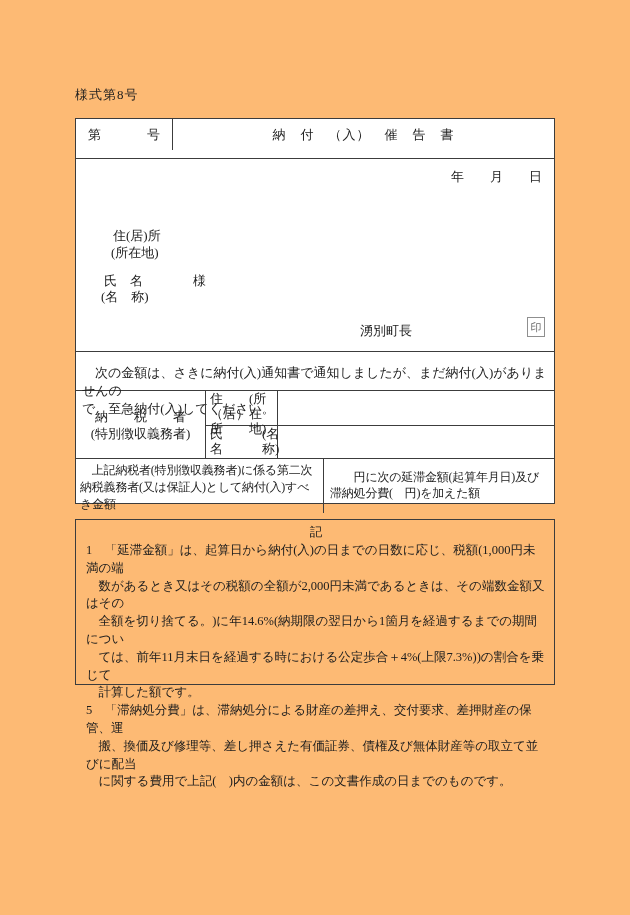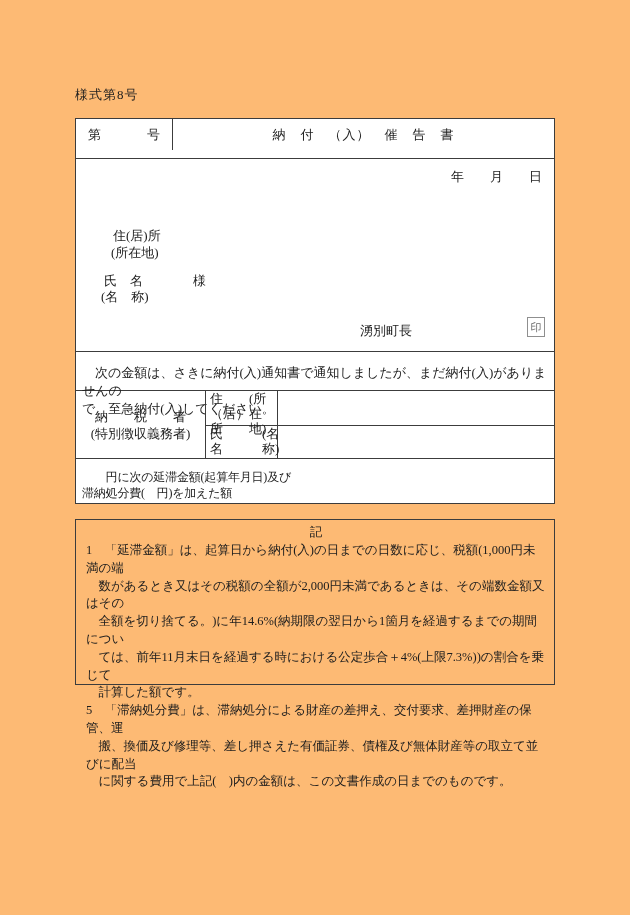--- a/index.html
+++ b/index.html
@@ -100,20 +100,23 @@
           <div class="cell-mid">
             <div>氏　　　名</div>
             <div>(名　　称)</div>
           </div>
           <div class="cell-val"></div>
         </div>
       </div>
     </div>
 
     <div class="row row5">
+      <div class="cell-amt-label pre">　上記納税者(特別徴収義務者)に係る第二次
+納税義務者(又は保証人)として納付(入)すべ
+き金額</div>
       <div class="cell-amt-value pre">　　円に次の延滞金額(起算年月日)及び
 滞納処分費(　円)を加えた額</div>
     </div>
 
   </div>
 
   <div class="abs notes-box">
     <div class="notes-heading">記</div>
     <div class="notes-item pre">1　「延滞金額」は、起算日から納付(入)の日までの日数に応じ、税額(1,000円未満の端
 　数があるとき又はその税額の全額が2,000円未満であるときは、その端数金額又はその

